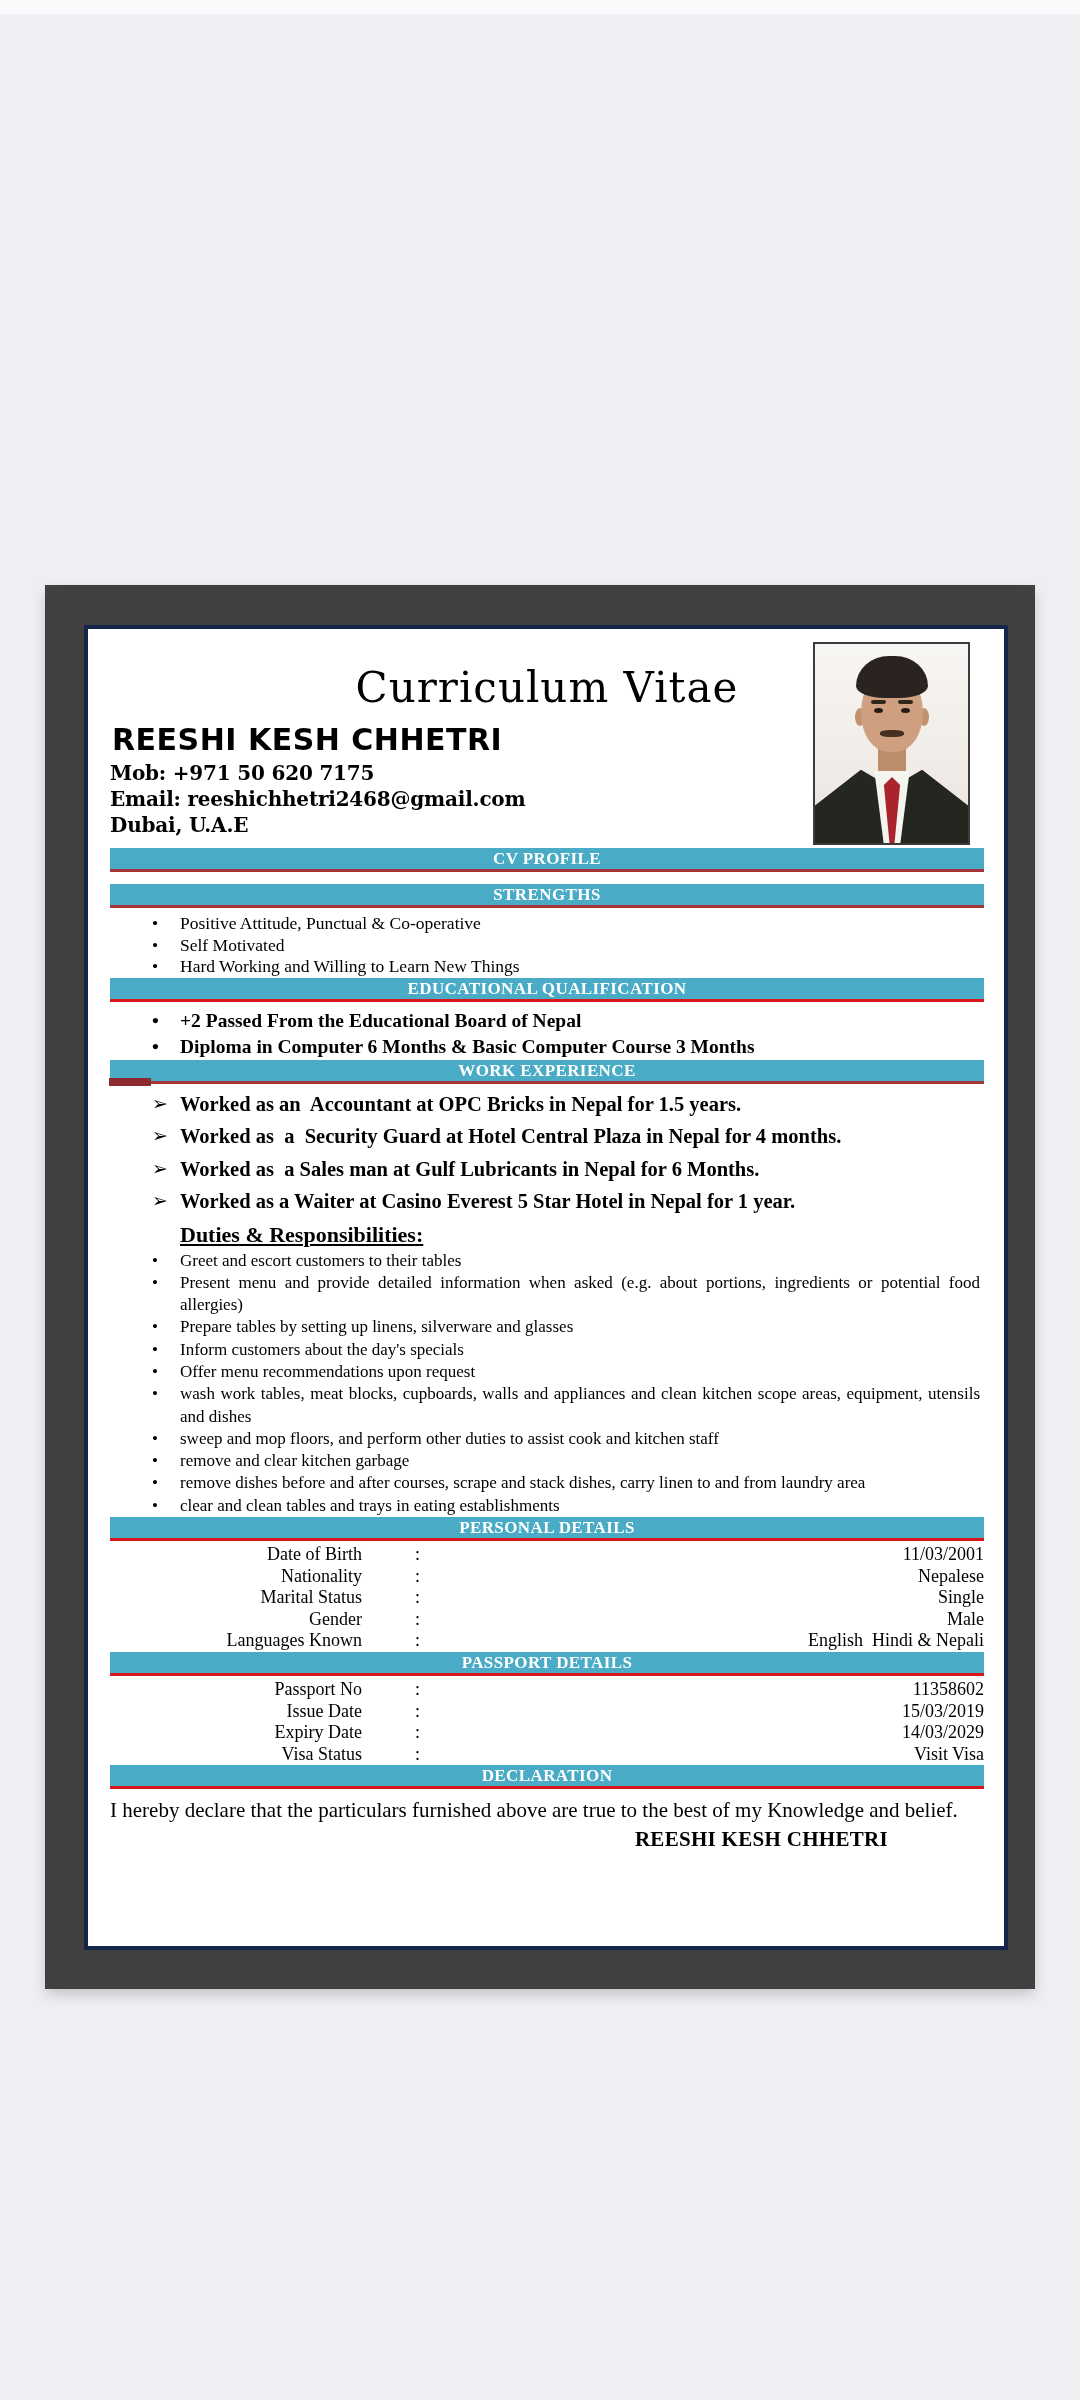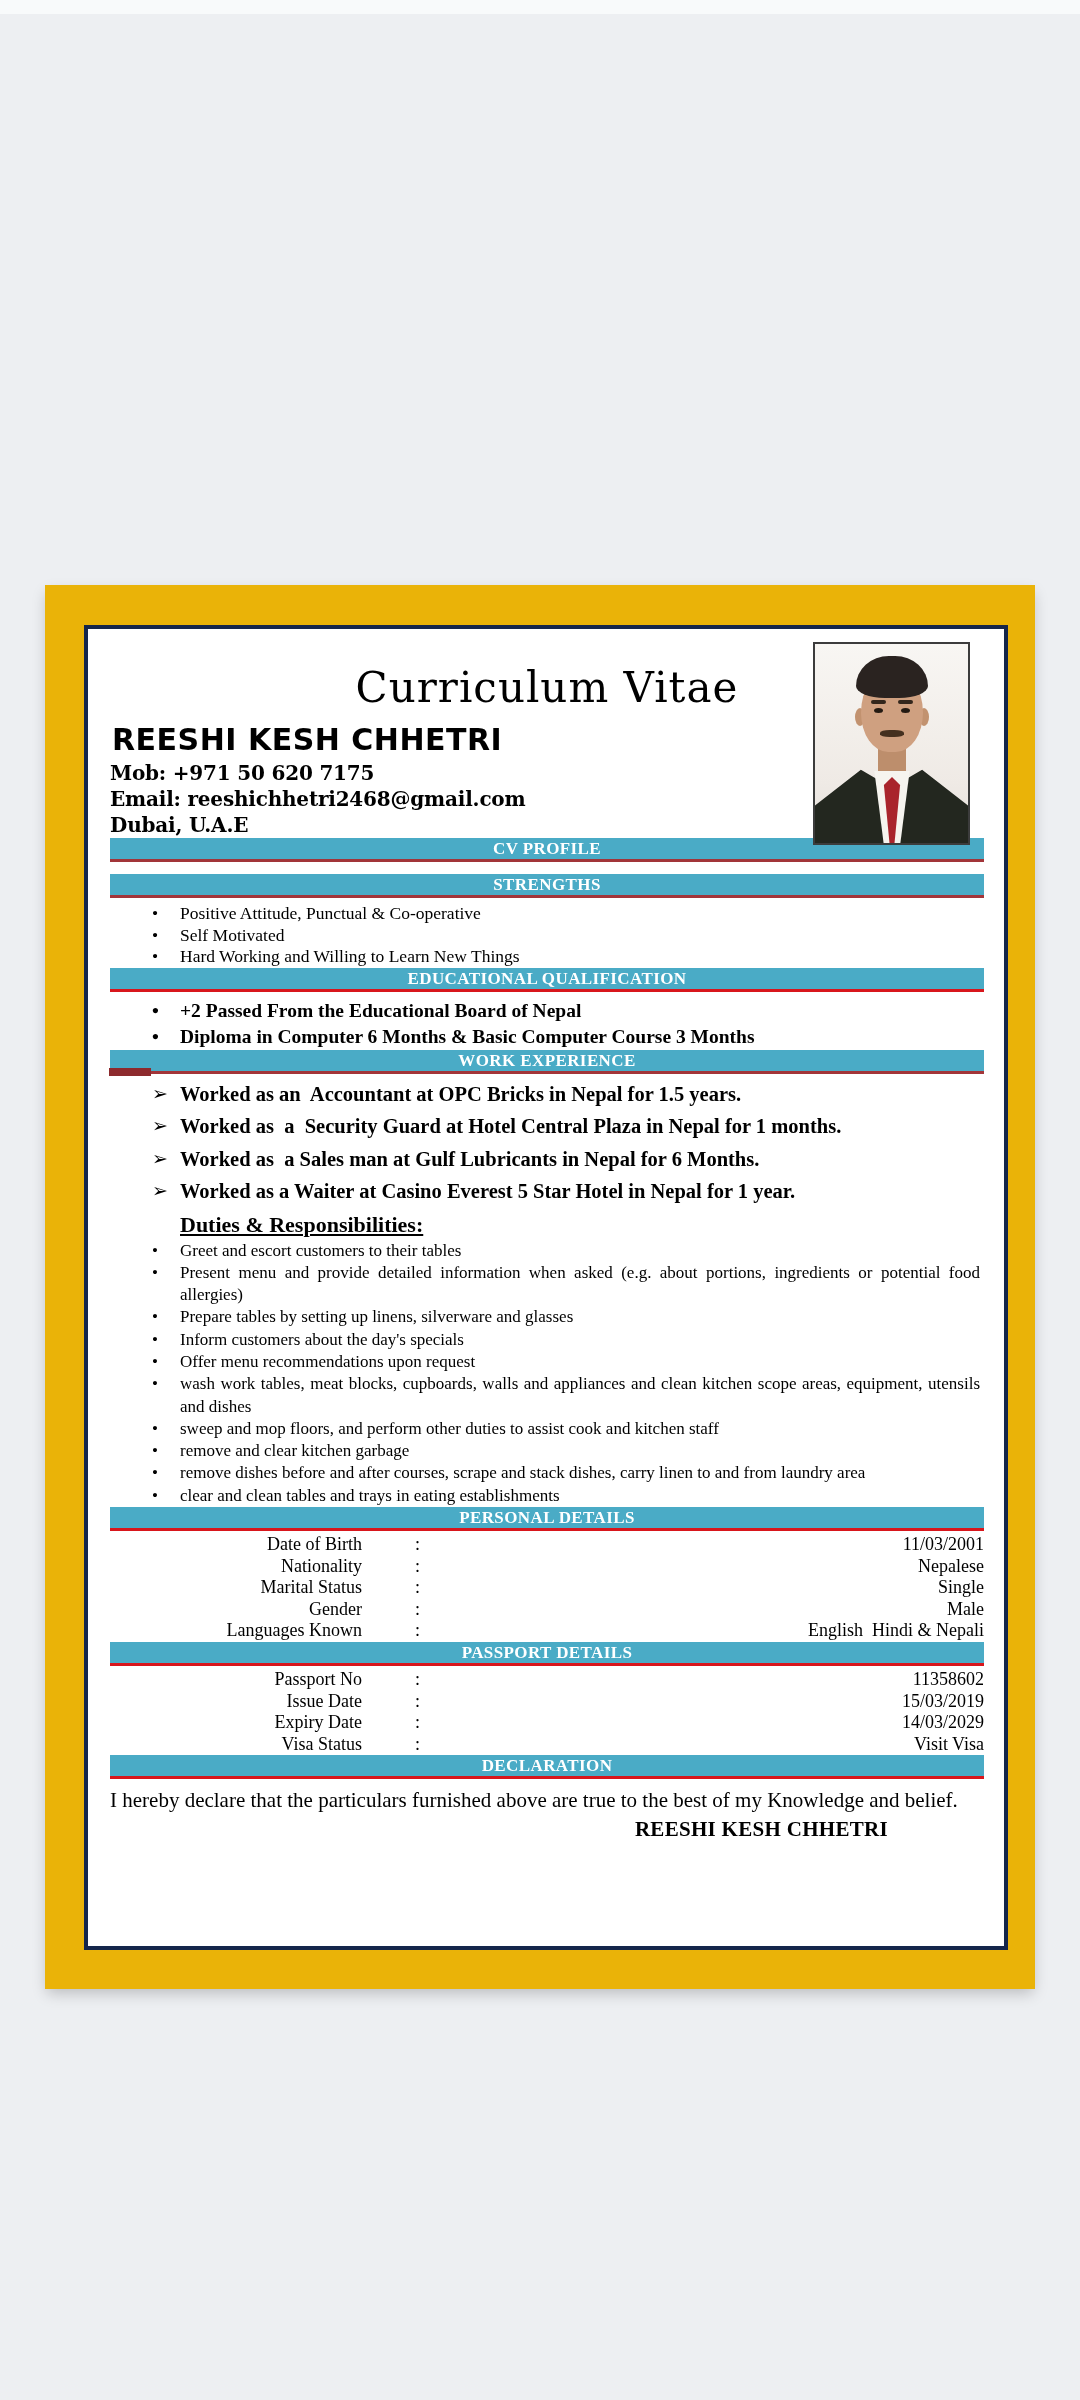--- a/index.html
+++ b/index.html
@@ -1,19 +1,19 @@
 <!DOCTYPE html>
 <html><head>
 <meta charset="utf-8">
 <style>
   html,body{margin:0;padding:0;}
   body{width:1080px;height:2400px;background:#edeff2;font-family:"Liberation Serif",serif;color:#000;}
   .screen{position:relative;width:1080px;height:2400px;overflow:hidden;background:#edeff2;}
   .top-strip{position:absolute;top:0;left:0;right:0;height:14px;background:#f8fafb;}
-  .page{position:absolute;left:45px;top:585px;width:990px;height:1404px;background:#eab308;
+  .page{position:absolute;left:45px;top:585px;width:990px;height:1404px;background:#404040;
         box-shadow:0 6px 14px -2px rgba(0,0,0,.22);}
   .frame{position:absolute;left:39px;top:40px;width:924px;height:1325px;border:4px solid #15264a;
          box-sizing:border-box;padding:0 20px 0 22px;overflow:hidden;background:#fff;}
 
   
   .cv-header{position:relative;padding-top:33px;}
   .title{margin:0;text-align:center;font-family:"DejaVu Serif",serif;font-weight:400;
          font-size:42px;line-height:52px;letter-spacing:1px;}
   .name{margin:8px 0 0 2px;font-family:"DejaVu Sans",sans-serif;font-weight:700;
         font-size:30px;line-height:36px;letter-spacing:.5px;}
@@ -44,21 +44,21 @@
           clip-path:polygon(50% 0,95% 12%,64% 100%,36% 100%,5% 12%);}
 
   
   .band{height:21px;background:#4aabc6;display:flex;align-items:center;justify-content:center;}
   .band-t{font-family:"Liberation Serif",serif;font-weight:700;font-size:17px;line-height:21px;
           color:#ffffff;letter-spacing:.4px;}
   .rule{height:3px;position:relative;}
   .rule.dark{background:#a23539;}
   .rule.red{background:#d8161c;}
   .rule.work::before{content:"";position:absolute;left:-1px;top:-3px;width:42px;height:8px;background:#8d2a2d;}
-  .mt10{} .mt2{margin-top:12px;}
+  .mt10{margin-top:10px;} .mt2{margin-top:12px;}
 
   .profile{margin:4px 0 0;font-weight:700;font-size:19px;line-height:22.4px;
            text-align:justify;letter-spacing:-.1px;}
 
   .list{margin:0;}
   .li{display:flex;}
   .blt{flex:none;width:70px;padding-left:42px;box-sizing:border-box;}
   .li-text{flex:1;}
   .strengths{margin-top:5px;font-size:17.5px;line-height:21.5px;}
   .education{margin-top:6px;font-weight:700;font-size:19.5px;line-height:26px;}
@@ -155,21 +155,21 @@
         <span class="band-t">WORK EXPERIENCE</span>
       </div>
       <div class="rule dark work"></div>
       <div class="list workxp">
         <div class="li">
           <span class="blt">➢</span>
           <span class="li-text pre">Worked as an  Accountant at OPC Bricks in Nepal for 1.5 years.</span>
         </div>
         <div class="li">
           <span class="blt">➢</span>
-          <span class="li-text pre">Worked as  a  Security Guard at Hotel Central Plaza in Nepal for 1 months.</span>
+          <span class="li-text pre">Worked as  a  Security Guard at Hotel Central Plaza in Nepal for 4 months.</span>
         </div>
         <div class="li">
           <span class="blt">➢</span>
           <span class="li-text pre">Worked as  a Sales man at Gulf Lubricants in Nepal for 6 Months.</span>
         </div>
         <div class="li">
           <span class="blt">➢</span>
           <span class="li-text pre">Worked as a Waiter at Casino Everest 5 Star Hotel in Nepal for 1 year.</span>
         </div>
       </div>

